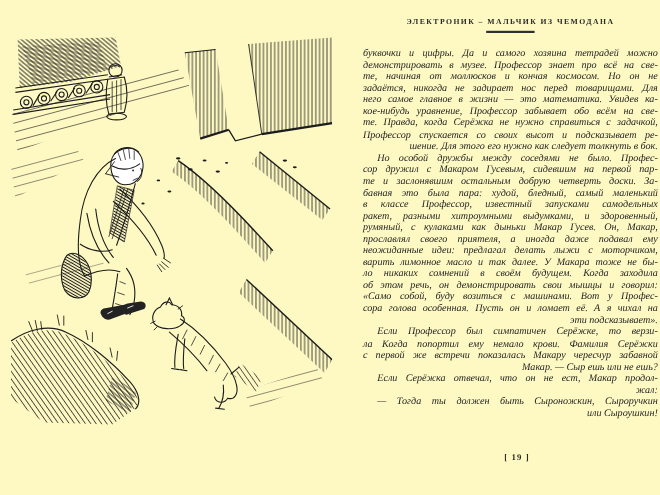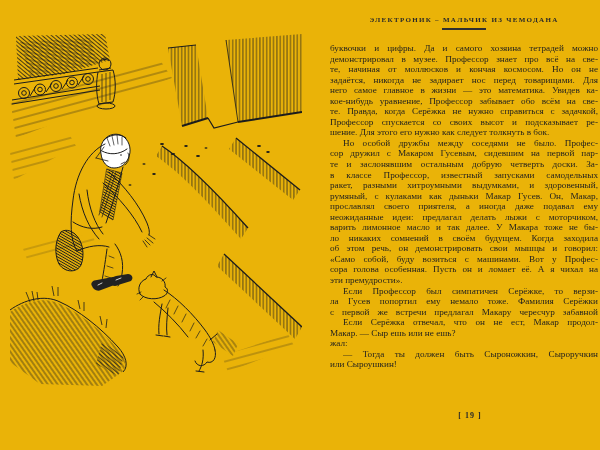--- a/index.html
+++ b/index.html
@@ -1,39 +1,39 @@
 <!DOCTYPE html>
 <html><head>
 <meta charset="utf-8">
 <style>
   html,body{margin:0;padding:0;}
   body{
     width:600px;height:450px;background:#ffffff;position:relative;
     font-family:"Liberation Serif", serif;color:#222;overflow:hidden;
   }
-  .spread{position:absolute;inset:0;background:#eab308;}
+  .spread{position:absolute;inset:0;background:#fef9c3;}
   
   .illus{position:absolute;left:10px;top:33px;width:292px;height:382px;}
   
   .rp-header{
     position:absolute;left:330px;top:16px;width:268px;text-align:center;
   }
   .rp-header .title{
     font-size:7px;font-weight:bold;letter-spacing:1.3px;color:#2a2a2a;
     font-family:"Liberation Serif", serif;white-space:nowrap;
   }
   .rp-header .rule{
     width:44px;height:1.6px;background:#2f2f2f;margin:4px auto 0 auto;
   }
   .textcol{
     position:absolute;left:330px;top:43px;width:268px;
-    font-size:9.2px;line-height:10.55px;color:#1f1f1f;
+    font-size:9.2px;line-height:10.55px;color:#1f1f1f;font-style:italic;
   }
   .textcol .line{
-    white-space:nowrap;text-align:left;height:10.55px;
+    white-space:nowrap;text-align:right;height:10.55px;
   }
   .textcol .line.just{text-align:justify;text-align-last:justify;}
   .textcol .line.ind{text-indent:13px;}
   .pagenum{
     position:absolute;left:336px;top:411px;width:268px;text-align:center;
     font-size:8px;letter-spacing:1px;color:#2a2a2a;font-weight:bold;
   }
 </style>
 </head>
 <body>
@@ -179,47 +179,48 @@
     </g>
   </svg>
 
   <div class="rp-header">
     <div class="title">ЭЛЕКТРОНИК – МАЛЬЧИК ИЗ ЧЕМОДАНА</div>
     <div class="rule"></div>
   </div>
 
   <div class="textcol">
       <div class="line just">буквочки и цифры. Да и самого хозяина тетрадей можно</div>
-      <div class="line just">демонстрировал в музее. Профессор знает про всё на све-</div>
+      <div class="line just">демонстрировать в музее. Профессор знает про всё на све-</div>
       <div class="line just">те, начиная от моллюсков и кончая космосом. Но он не</div>
       <div class="line just">задаётся, никогда не задирает нос перед товарищами. Для</div>
       <div class="line just">него самое главное в жизни — это математика. Увидев ка-</div>
       <div class="line just">кое-нибудь уравнение, Профессор забывает обо всём на све-</div>
       <div class="line just">те. Правда, когда Серёжка не нужно справиться с задачкой,</div>
       <div class="line just">Профессор спускается со своих высот и подсказывает ре-</div>
       <div class="line">шение. Для этого его нужно как следует толкнуть в бок.</div>
       <div class="line just ind">Но особой дружбы между соседями не было. Профес-</div>
       <div class="line just">сор дружил с Макаром Гусевым, сидевшим на первой пар-</div>
       <div class="line just">те и заслонявшим остальным добрую четверть доски. За-</div>
+      <div class="line just">бавная это была пара: худой, бледный, самый маленький</div>
       <div class="line just">в классе Профессор, известный запусками самодельных</div>
       <div class="line just">ракет, разными хитроумными выдумками, и здоровенный,</div>
       <div class="line just">румяный, с кулаками как дыньки Макар Гусев. Он, Макар,</div>
       <div class="line just">прославлял своего приятеля, а иногда даже подавал ему</div>
       <div class="line just">неожиданные идеи: предлагал делать лыжи с моторчиком,</div>
       <div class="line just">варить лимонное масло и так далее. У Макара тоже не бы-</div>
       <div class="line just">ло никаких сомнений в своём будущем. Когда заходила</div>
       <div class="line just">об этом речь, он демонстрировать свои мышцы и говорил:</div>
       <div class="line just">«Само собой, буду возиться с машинами. Вот у Профес-</div>
       <div class="line just">сора голова особенная. Пусть он и ломает её. А я чихал на</div>
-      <div class="line">эти премудрости».</div>
+      <div class="line">эти подсказывает».</div>
       <div class="line just ind">Если Профессор был симпатичен Серёжке, то верзи-</div>
-      <div class="line just">ла Гусев попортил ему немало тоже. Фамилия Серёжки</div>
-      <div class="line just">с первой же встречи предлагал Макару чересчур забавной</div>
+      <div class="line just">ла Когда попортил ему немало крови. Фамилия Серёжки</div>
+      <div class="line just">с первой же встречи показалась Макару чересчур забавной</div>
+      <div class="line">Макар. — Сыр ешь или не ешь?</div>
       <div class="line just ind">Если Серёжка отвечал, что он не ест, Макар продол-</div>
-      <div class="line">Макар. — Сыр ешь или не ешь?</div>
       <div class="line">жал:</div>
       <div class="line just ind">— Тогда ты должен быть Сыроножкин, Сыроручкин</div>
       <div class="line">или Сыроушкин!</div>
     </div>
 
   <div class="pagenum">[ 19 ]</div>
 
 </div>
 
 </body></html>

